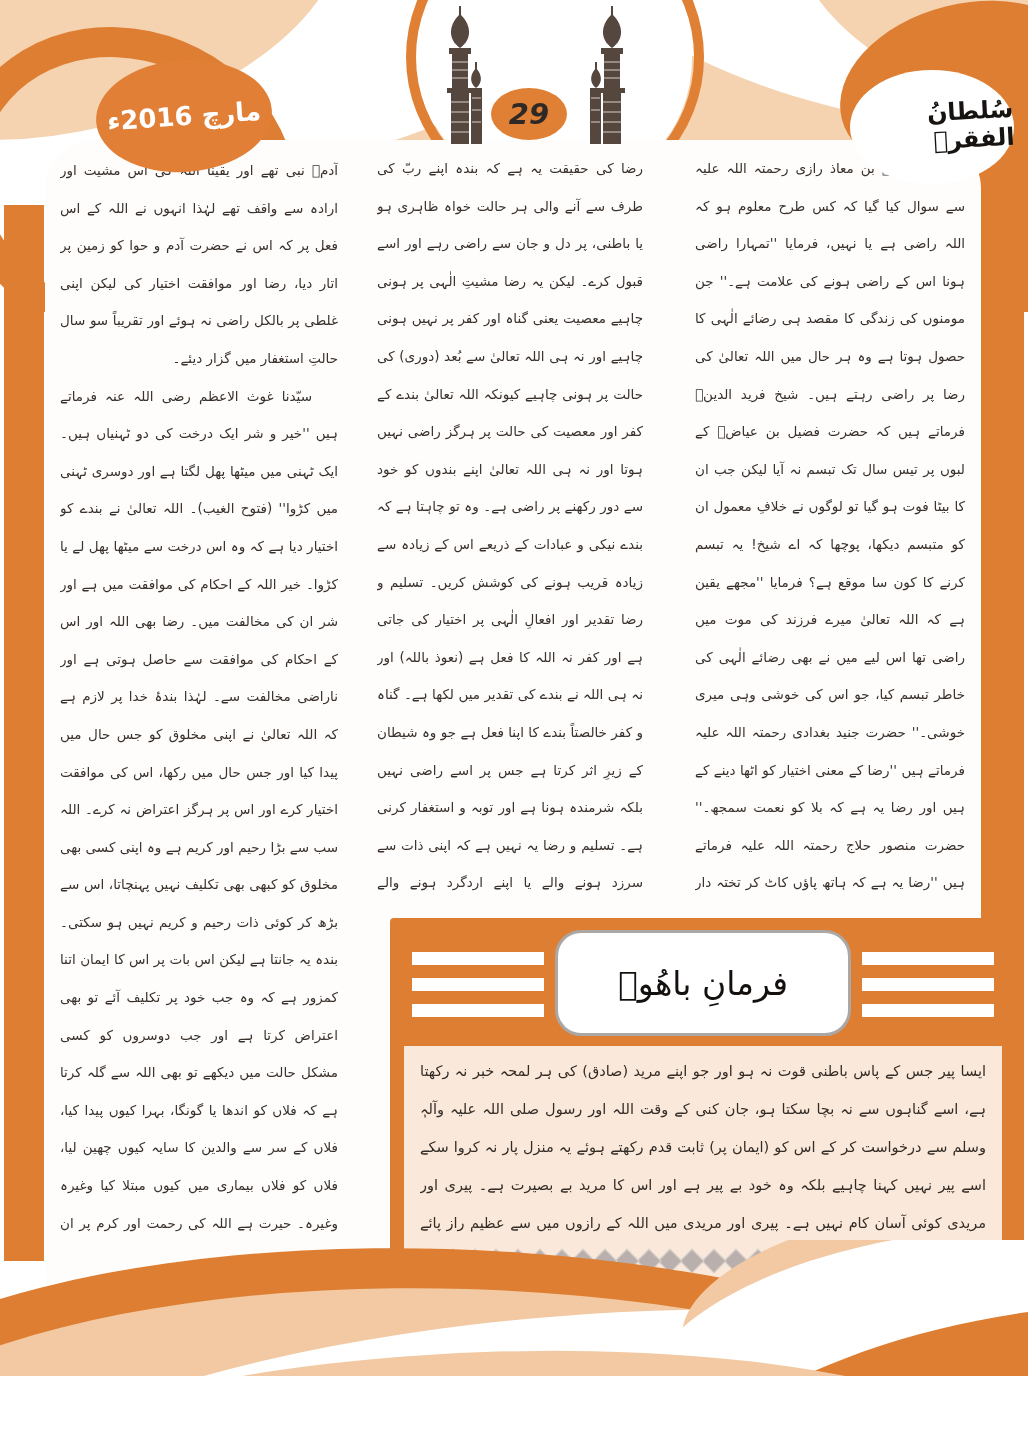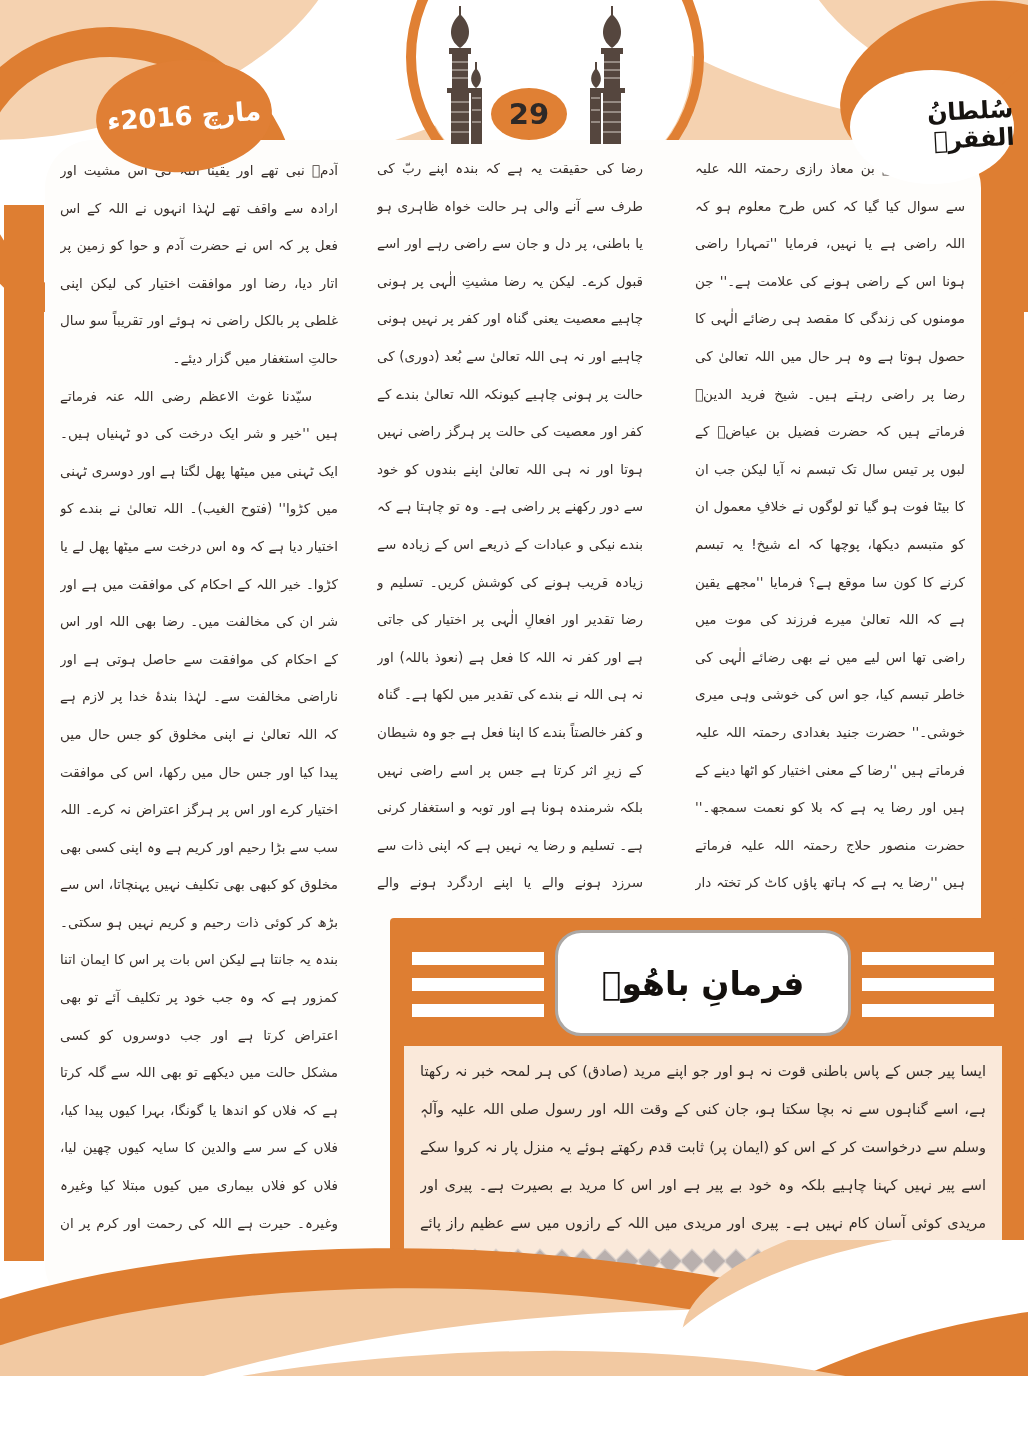--- a/index.html
+++ b/index.html
@@ -31,21 +31,21 @@
   
   .header-layer { position:absolute; left:0; top:0; width:1028px; height:312px; z-index:6; pointer-events:none; }
   .date-badge { position:absolute; left:96px; top:60px; width:176px; height:112px; border-radius:50%; background:#E07F35;
                 display:flex; align-items:center; justify-content:center; transform:rotate(-4deg); }
   .date-badge span { color:#ffffff; font-size:26px; font-weight:bold; direction:rtl; }
   .minaret { position:absolute; top:6px; }
   .minaret.m1 { left:430px; }
   .minaret.m2 { left:580px; transform:scaleX(-1); }
   .page-ellipse { position:absolute; left:491px; top:88px; width:76px; height:52px; border-radius:50%; background:#E08034;
                   display:flex; align-items:center; justify-content:center; }
-  .page-ellipse span { font-size:29px; font-weight:bold; color:#2E2927; font-family:"DejaVu Sans",sans-serif; }
+  .page-ellipse span { font-size:29px; font-weight:bold; color:#2E2927; font-family:"DejaVu Sans",sans-serif;font-style:italic; }
   .logo-ellipse { position:absolute; left:850px; top:70px; width:164px; height:114px; border-radius:50%; background:#ffffff;
                   display:flex; align-items:center; justify-content:center; }
   .logo-ellipse span { color:#161310; font-size:24px; font-weight:bold; direction:rtl; transform:rotate(-3deg); }
 
   
   .col { position:absolute; z-index:4; direction:rtl; text-align:justify; color:#3A312C;
          font-size:13.5px; line-height:37.6px; overflow:hidden; letter-spacing:0; }
   .col p { margin:0; }
   .col p.ind { text-indent:26px; }
   .col-right  { left:695px; top:150px; width:270px; height:756px; }
@@ -55,21 +55,21 @@
   
   .farman { position:absolute; left:390px; top:918px; width:626px; height:378px; background:#DE7E32;
             z-index:4; padding:12px 14px; border-radius:4px; }
   .farman-titlebar { position:relative; height:106px; }
   .stripes { position:absolute; top:22px; width:132px; display:flex; flex-direction:column; gap:13px; }
   .stripes.s-right { right:8px; } .stripes.s-left { left:8px; }
   .stripes i { display:block; height:13px; background:#ffffff; }
   .farman-title { position:absolute; left:50%; top:0; transform:translateX(-50%); width:296px; height:106px;
                   background:#ffffff; border:3px solid #ABA7A4; border-radius:26px;
                   display:flex; align-items:center; justify-content:center; }
-  .farman-title span { font-size:33px; font-weight:bold; color:#14100D; direction:rtl; }
+  .farman-title span { font-size:33px; font-weight:normal; color:#14100D; direction:rtl; }
   .farman-content { margin-top:10px; height:234px; background:#FAE9DA; padding:6px 16px 4px;
                     display:flex; flex-direction:column; direction:rtl; }
   .farman-text { flex:1; overflow:hidden; text-align:justify; color:#332B26; font-size:14.5px; line-height:38px; }
   .farman-source { height:30px; text-align:center; color:#332B26; font-size:14.5px; line-height:26px; }
   .diamond-row { height:30px; display:flex; align-items:center; justify-content:center; }
   .dia { display:inline-block; width:16px; height:16px; background:#B9B0AE; outline:1.5px solid #D8D0CC;
          transform:rotate(45deg); margin:0 3px; }
 
   
   .deco-bottom { position:absolute; left:0; top:1240px; width:1028px; height:136px; overflow:hidden; z-index:5; }

